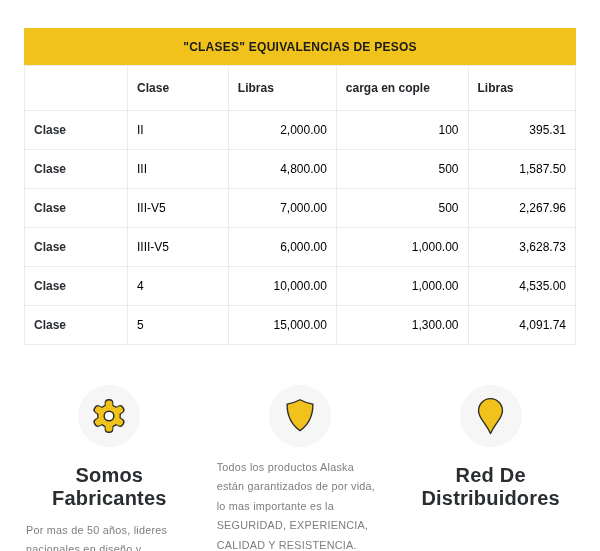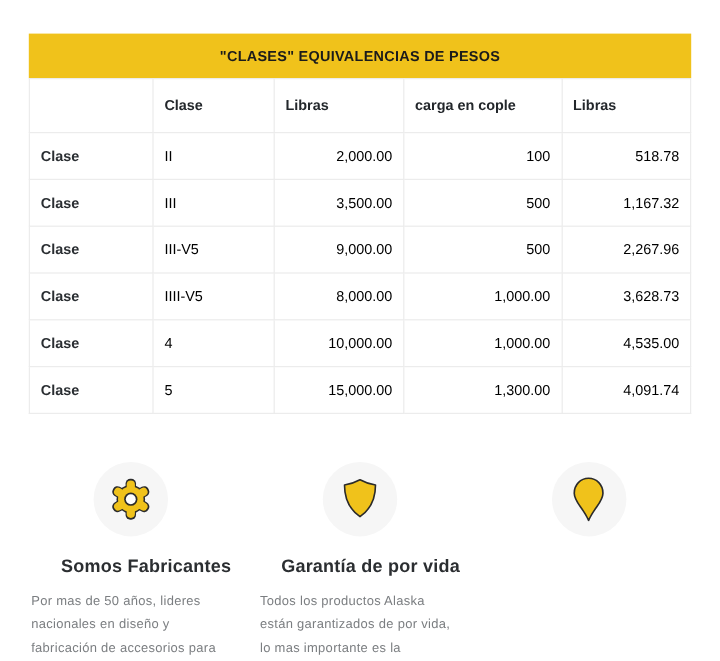--- a/index.html
+++ b/index.html
@@ -55,25 +55,24 @@
     height: 62px;
     border-radius: 50%;
     background: #f6f6f6;
     margin: 0 auto;
     display: flex;
     align-items: center;
     justify-content: center;
   }
   .feature h3 {
     margin-top: 17px;
-    font-size: 15px;
+    font-size: 20px;
     font-weight: bold;
     color: #2b2e31;
     letter-spacing: 0.2px;
-    text-align: right;
   }
   .feature p {
     margin-top: 11px;
     font-size: 10.8px;
     line-height: 1.8;
     letter-spacing: 0.25px;
     color: #7b7e81;
     text-align: left;
   }
 </style>
@@ -100,40 +99,40 @@
         <th>carga en cople</th>
         <th>Libras</th>
       </tr>
     </thead>
     <tbody>
       <tr>
         <td class="row-label">Clase</td>
         <td>II</td>
         <td class="num">2,000.00</td>
         <td class="num">100</td>
-        <td class="num">518.78</td>
+        <td class="num">395.31</td>
       </tr>
       <tr>
         <td class="row-label">Clase</td>
         <td>III</td>
-        <td class="num">3,500.00</td>
+        <td class="num">4,800.00</td>
         <td class="num">500</td>
-        <td class="num">1,167.32</td>
+        <td class="num">1,587.50</td>
       </tr>
       <tr>
         <td class="row-label">Clase</td>
         <td>III-V5</td>
-        <td class="num">9,000.00</td>
+        <td class="num">7,000.00</td>
         <td class="num">500</td>
         <td class="num">2,267.96</td>
       </tr>
       <tr>
         <td class="row-label">Clase</td>
         <td>IIII-V5</td>
-        <td class="num">8,000.00</td>
+        <td class="num">6,000.00</td>
         <td class="num">1,000.00</td>
         <td class="num">3,628.73</td>
       </tr>
       <tr>
         <td class="row-label">Clase</td>
         <td>4</td>
         <td class="num">10,000.00</td>
         <td class="num">1,000.00</td>
         <td class="num">4,535.00</td>
       </tr>
@@ -178,25 +177,25 @@
     <h3>Somos Fabricantes</h3>
     <p>Por mas de 50 años, lideres nacionales en diseño y fabricación de accesorios para arrastre y remolques.</p>
   </div>
 
   <div class="feature">
     <div class="icon-circle">
       <svg width="40" height="40" viewBox="0 0 48 48" aria-hidden="true">
         <path d="M24 4.5 C29.5 7.5 34.5 9 39.5 9.8 C39.5 22.5 35.5 33.5 24 41.5 C12.5 33.5 8.5 22.5 8.5 9.8 C13.5 9 18.5 7.5 24 4.5 Z" fill="#F0C21B" stroke="#2b2b2b" stroke-width="1.6" stroke-linejoin="round"></path>
       </svg>
     </div>
-    <h3>Garantía de por vida</h3>
     <p>Todos los productos Alaska están garantizados de por vida, lo mas importante es la SEGURIDAD, EXPERIENCIA, CALIDAD Y RESISTENCIA.</p>
   </div>
 
   <div class="feature">
     <div class="icon-circle">
       <svg width="31" height="41" viewBox="0 0 36 48" aria-hidden="true">
         <path d="M18 3 C26 3 32 9.5 32 17.5 C32 26 23.5 31.5 18 44 C12.5 31.5 4 26 4 17.5 C4 9.5 10 3 18 3 Z" fill="#F0C21B" stroke="#2b2b2b" stroke-width="1.6" stroke-linejoin="round"></path>
       </svg>
     </div>
+    <h3>Red De Distribuidores</h3>
   </div>
 
 </div>
 
 </body></html>

